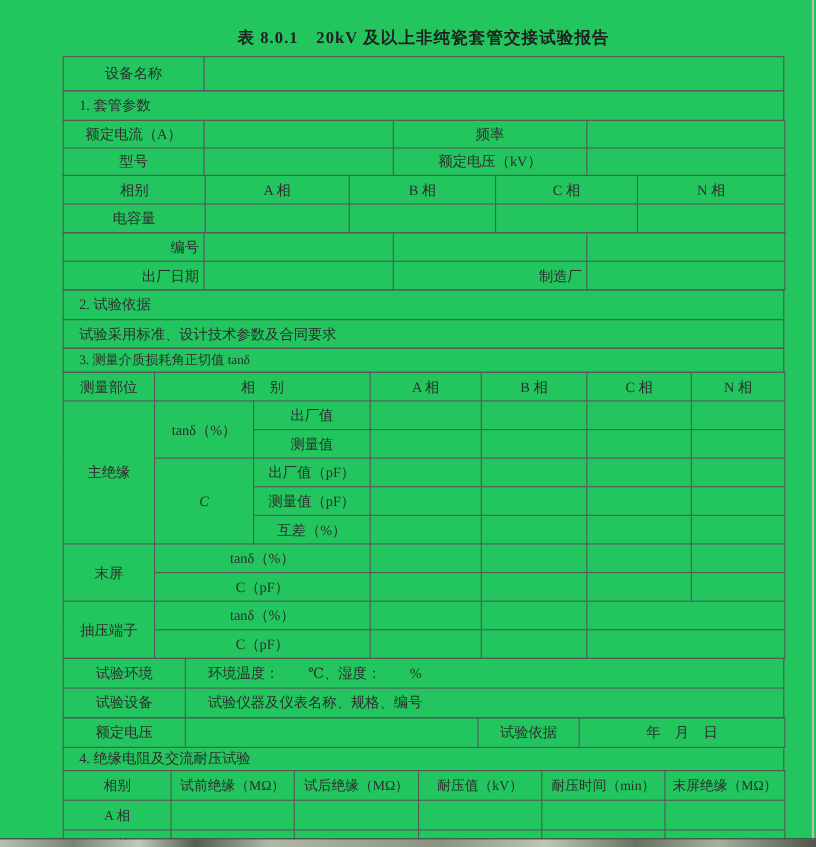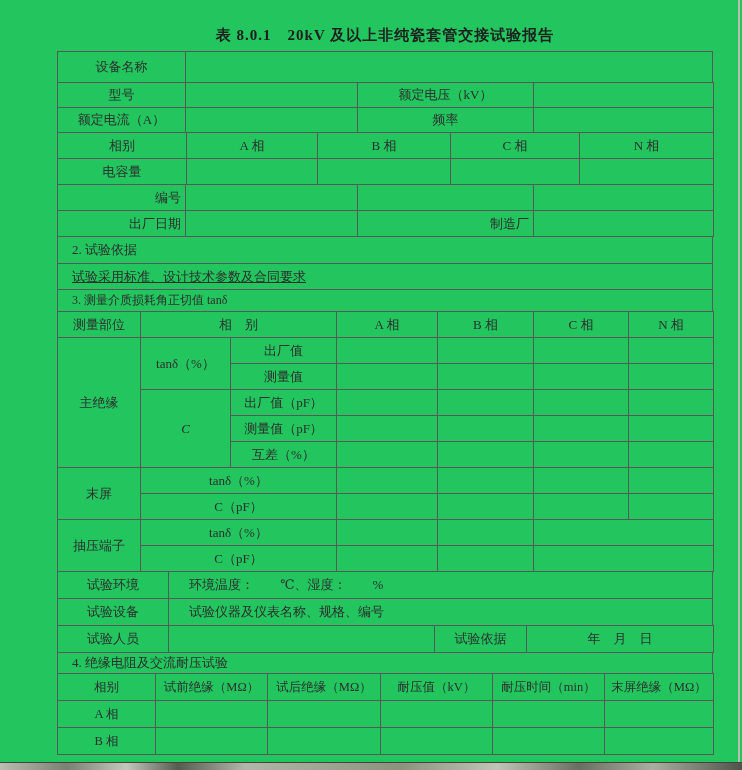--- a/index.html
+++ b/index.html
@@ -9,21 +9,21 @@
   .ttl{height:24px;line-height:22px;text-align:center;font-size:15px;font-weight:bold;
        letter-spacing:1px;color:#1f1f1f;margin-bottom:4px;}
   table.tbl{border-collapse:collapse;table-layout:fixed;width:656px;margin-top:-1px;}
   .tbl td{border:1px solid #585858;font-size:13px;color:#2e2e2e;text-align:center;
           padding:0 4px;overflow:hidden;white-space:nowrap;}
   .tbl td.lft{text-align:left;padding-left:14px;}
   .tbl td.ind{text-align:left;padding-left:20px;}
   .math{font-style:italic;}
   .t0 td{height:30px;}  .t1 td{height:26px;}  .t2 td{height:24px;}
   .t3 td{height:25px;}  .t4 td{height:25px;text-align:right;}  .t5 td{height:26px;}
-  .t6 td{height:25px;text-decoration:underline;}  .t7 td{height:21px;font-size:12px;}
+  .t6 td{height:25px;}  .t7 td{height:21px;font-size:12px;}
   .t8 td{height:25px;}  .t9 td{height:26px;text-align:center;}  .t10 td{height:26px;}
   .t11 td{height:20px;} .t12 td{height:26px;font-size:12.5px;}
   .scan-band{position:absolute;left:0;bottom:0;width:742px;height:7px;border-top:1px solid #41463d;
     background:linear-gradient(90deg,#b9beb1 0%,#7b8172 9%,#c4c8bb 17%,#565c50 24%,
                #b1b6a8 33%,#8d927f 54%,#c0c4b6 67%,#6a7061 78%,#a9ae9f 88%,#4e544a 100%);}
   .scan-edge-right{position:absolute;top:0;right:2px;width:2px;height:770px;background:#bcbcb6;}
 </style>
 </head>
 <body>
 
@@ -38,39 +38,46 @@
           <col>
         </colgroup>
       <tbody>
           <tr>
         <td>设备名称</td>
         <td></td>
       </tr>
     </tbody>
       </table>
 
+    <table class="tbl t1">
+      <tbody>
+          <tr>
+        <td class="lft">1. 套管参数</td>
+      </tr>
+    </tbody>
+      </table>
 
     <table class="tbl t2">
       <colgroup>
           <col style="width:128px">
           <col style="width:172px">
           <col style="width:176px">
           <col style="width:180px">
         </colgroup>
       <tbody>
           <tr>
+        <td>额定电流（A）</td>
+        <td></td>
+        <td>频率</td>
+        <td></td>
+      </tr>
+      <tr>
         <td>型号</td>
         <td></td>
         <td>额定电压（kV）</td>
-        <td></td>
-      </tr>
-      <tr>
-        <td>额定电流（A）</td>
-        <td></td>
-        <td>频率</td>
         <td></td>
       </tr>
     </tbody>
       </table>
 
     <table class="tbl t3">
       <colgroup>
           <col style="width:129px">
           <col style="width:131px">
           <col style="width:133px">
@@ -248,21 +255,21 @@
 
     <table class="tbl t10">
       <colgroup>
           <col style="width:111px">
           <col style="width:266px">
           <col style="width:92px">
           <col style="width:187px">
         </colgroup>
       <tbody>
           <tr>
-        <td>试验人员</td>
+        <td>额定电压</td>
         <td></td>
         <td>试验依据</td>
         <td>年　月　日</td>
       </tr>
     </tbody>
       </table>
 
     <table class="tbl t11">
       <tbody>
           <tr>

